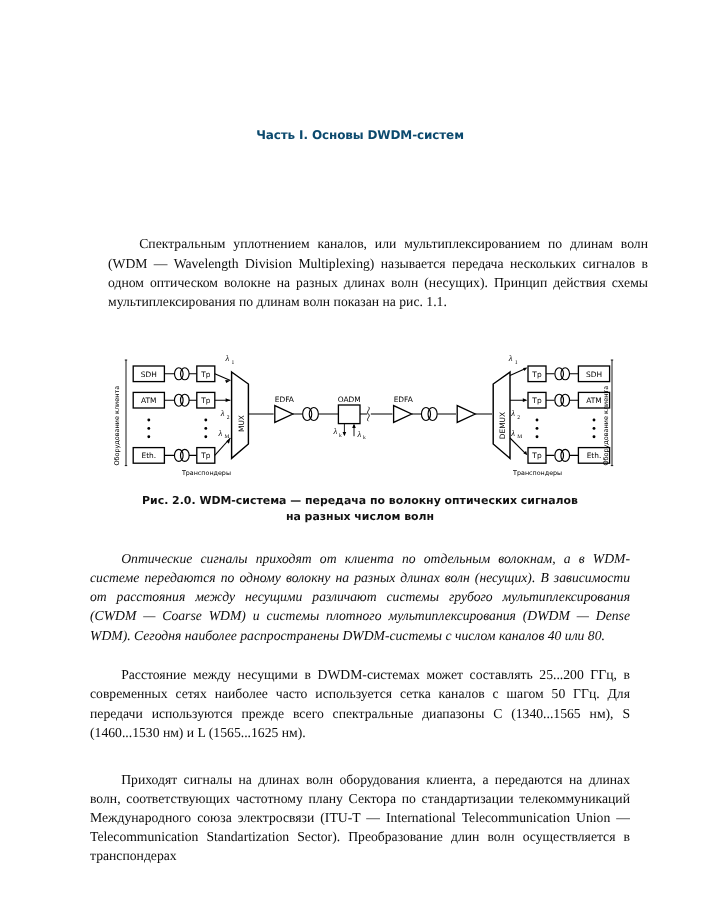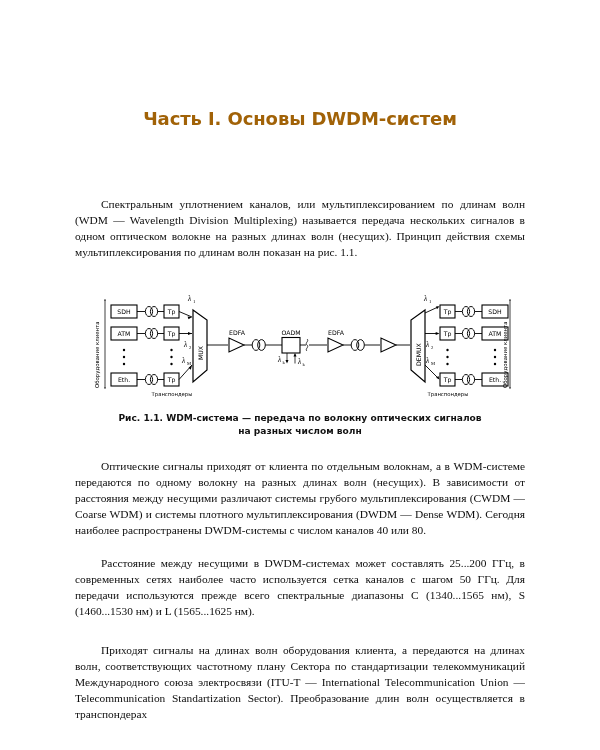--- a/index.html
+++ b/index.html
@@ -25,23 +25,23 @@
 
   
   .part-title {
     position: absolute;
     left: 75px;
     top: 108px;
     width: 450px;
     text-align: center;
     font-family: "DejaVu Sans", sans-serif;
     font-weight: bold;
-    font-size: 18px;
+    font-size: 10px;
     letter-spacing: -0.1px;
-    color: #a16207;
+    color: #0c4a6e;
   }
   .chapter-title {
     position: absolute;
     left: 75px;
     top: 163px;
     width: 450px;
     text-align: center;
     font-family: "DejaVu Sans", sans-serif;
     font-weight: bold;
     font-size: 11.6px;
@@ -55,22 +55,22 @@
     left: 75px;
     width: 450px;
     font-size: 11.4px;
     line-height: 16.1px;
     text-align: justify;
     text-indent: 26px;
     color: #0d0d0d;
     hyphens: manual;
   }
 
-  #para1 { top: 196px; }
-  #para2 { top: 458px; }
+  #para1 { top: 196px; margin-left: 15px; }
+  #para2 { top: 458px; font-style: italic; }
   #para3 { top: 555px; }
   #para4 { top: 642px; }
 
   
   .figure {
     position: absolute;
     left: 92px;
     top: 292px;
     width: 420px;
     height: 108px;
@@ -334,21 +334,21 @@
       <g>
         <text class="d-label-vert" x="0" y="0" transform="translate(415,96) rotate(-90)">Оборудование клиента</text>
       </g>
 
       <text class="d-label-sm" x="80" y="104" text-anchor="middle">Транспондеры</text>
       <text class="d-label-sm" x="356" y="104" text-anchor="middle">Транспондеры</text>
     </svg>
   </div>
 
   <div class="fig-caption">
-    <span>Рис. 1.1. WDM-система — передача по волокну оптических сигналов</span><br>
+    <span>Рис. 2.0. WDM-система — передача по волокну оптических сигналов</span><br>
     <span>на разных числом волн</span>
   </div>
 
   <div class="para" id="para2">Оптические сигналы приходят от клиента по отдельным волокнам, а в WDM-системе передаются по одному волокну на разных длинах волн (несущих). В зависимости от расстояния между несущими различают системы грубого мультиплексирования (CWDM — Coarse WDM) и системы плотного мультиплексирования (DWDM — Dense WDM). Сегодня наиболее распространены DWDM-системы с числом каналов 40 или 80.</div>
   <div class="para" id="para3">Расстояние между несущими в DWDM-системах может составлять 25...200 ГГц, в современных сетях наиболее часто используется сетка каналов с шагом 50 ГГц. Для передачи используются прежде всего спектральные диапазоны C (1340...1565 нм), S (1460...1530 нм) и L (1565...1625 нм).</div>
   <div class="para" id="para4">Приходят сигналы на длинах волн оборудования клиента, а передаются на длинах волн, соответствующих частотному плану Сектора по стандартизации телекоммуникаций Международного союза электросвязи (ITU-T — International Telecommunication Union — Telecommunication Standartization Sector). Преобразование длин волн осуществляется в транспондерах</div>
 
 </div>
 
 </body></html>

